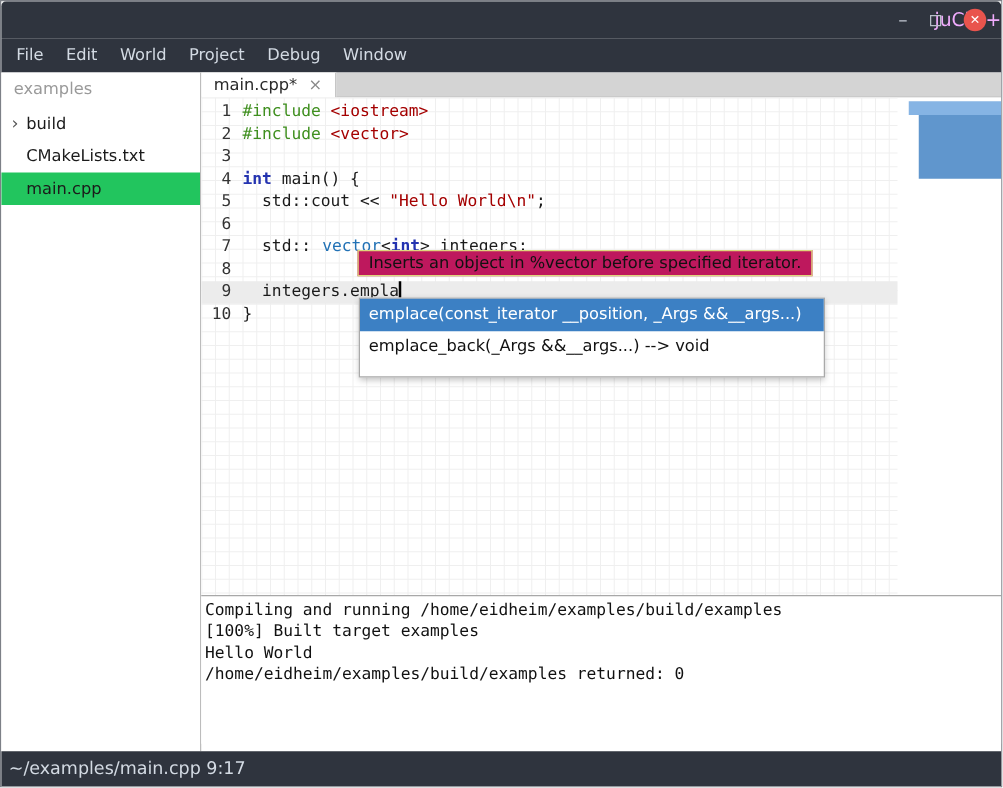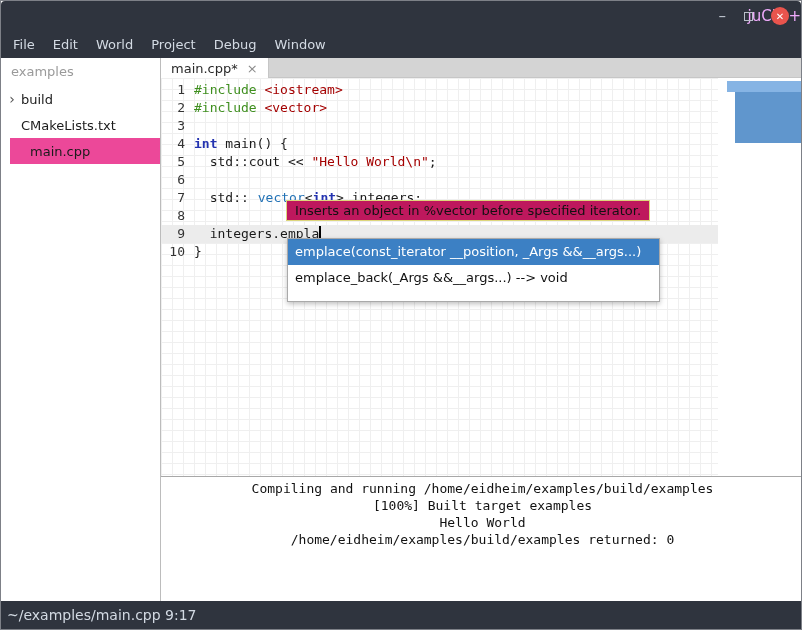--- a/index.html
+++ b/index.html
@@ -19,21 +19,21 @@
   .menubar { height:27px; background:#2f343e; display:flex; align-items:center; padding-left:3px; flex:none; }
   .menu-item { color:#d3dae3; font-size:13px; padding:0 9px; line-height:27px; }
 
   
   .main { flex:1; display:flex; min-height:0; }
   .sidebar { width:160px; flex:none; background:#fff; border-right:1px solid #bcbcbc; }
   .sidebar-header { height:28px; color:#9a9a9a; font-size:13px; padding:6px 10px; }
   .side-item { height:26px; display:flex; align-items:center; font-size:13px; color:#1b1b1b; }
   .side-item .expander { width:14px; margin-left:4px; text-align:center; color:#555; font-size:14px; flex:none; }
   .side-item .side-label { margin-left:2px; white-space:nowrap; }
-  .side-item.selected { background:#ec4899;margin-left:9px; }
+  .side-item.selected { background:#22c55e; }
 
   .content { flex:1; display:flex; flex-direction:column; min-width:0; }
 
   
   .tabbar { height:20px; background:#d4d4d4; display:flex; flex:none; border-bottom:1px solid #c6c6c6; }
   .tab { background:#fff; display:flex; align-items:center; padding:0 10px; font-size:13px; color:#2a2a2a; gap:9px; border-right:1px solid #c6c6c6; margin-bottom:-1px; }
   .tab-close { color:#8a8a8a; font-size:13px; }
 
   
   .editor { height:398px; position:relative; background:#fff; overflow:hidden; flex:none; }
@@ -58,21 +58,21 @@
 
   
   .tooltip { position:absolute; left:125px; top:122px; background:#be185d; border:1px solid #ddd67c; color:#111; font-size:13px; padding:2px 8px; white-space:nowrap; z-index:5; }
 
   
   .completion { position:absolute; left:126px; top:160px; width:373px; height:64px; background:#fff; border:1px solid #a9a9a9; box-shadow:0 2px 5px rgba(0,0,0,.25); z-index:6; }
   .comp-row { height:26px; line-height:26px; padding:0 7px; font-size:13px; color:#111; white-space:nowrap; overflow:hidden; }
   .comp-row.sel { background:#3c80c4; color:#fff; }
 
   
-  .output { height:119px; flex:none; border-top:1px solid #a8a8a8; background:#fff; padding:3px 0 0 3px; font-family:"DejaVu Sans Mono", monospace; font-size:13px; color:#111; overflow:hidden;text-align:center; }
+  .output { height:119px; flex:none; border-top:1px solid #a8a8a8; background:#fff; padding:3px 0 0 3px; font-family:"DejaVu Sans Mono", monospace; font-size:13px; color:#111; overflow:hidden; }
   .out-line { height:17px; line-height:17px; white-space:pre; }
 
   
   .statusbar { height:28px; flex:none; background:#2f343e; color:#d3dae3; font-size:14px; display:flex; align-items:center; padding-left:6px; }
 </style>
 </head>
 <body>
 
 <div class="window">
 

